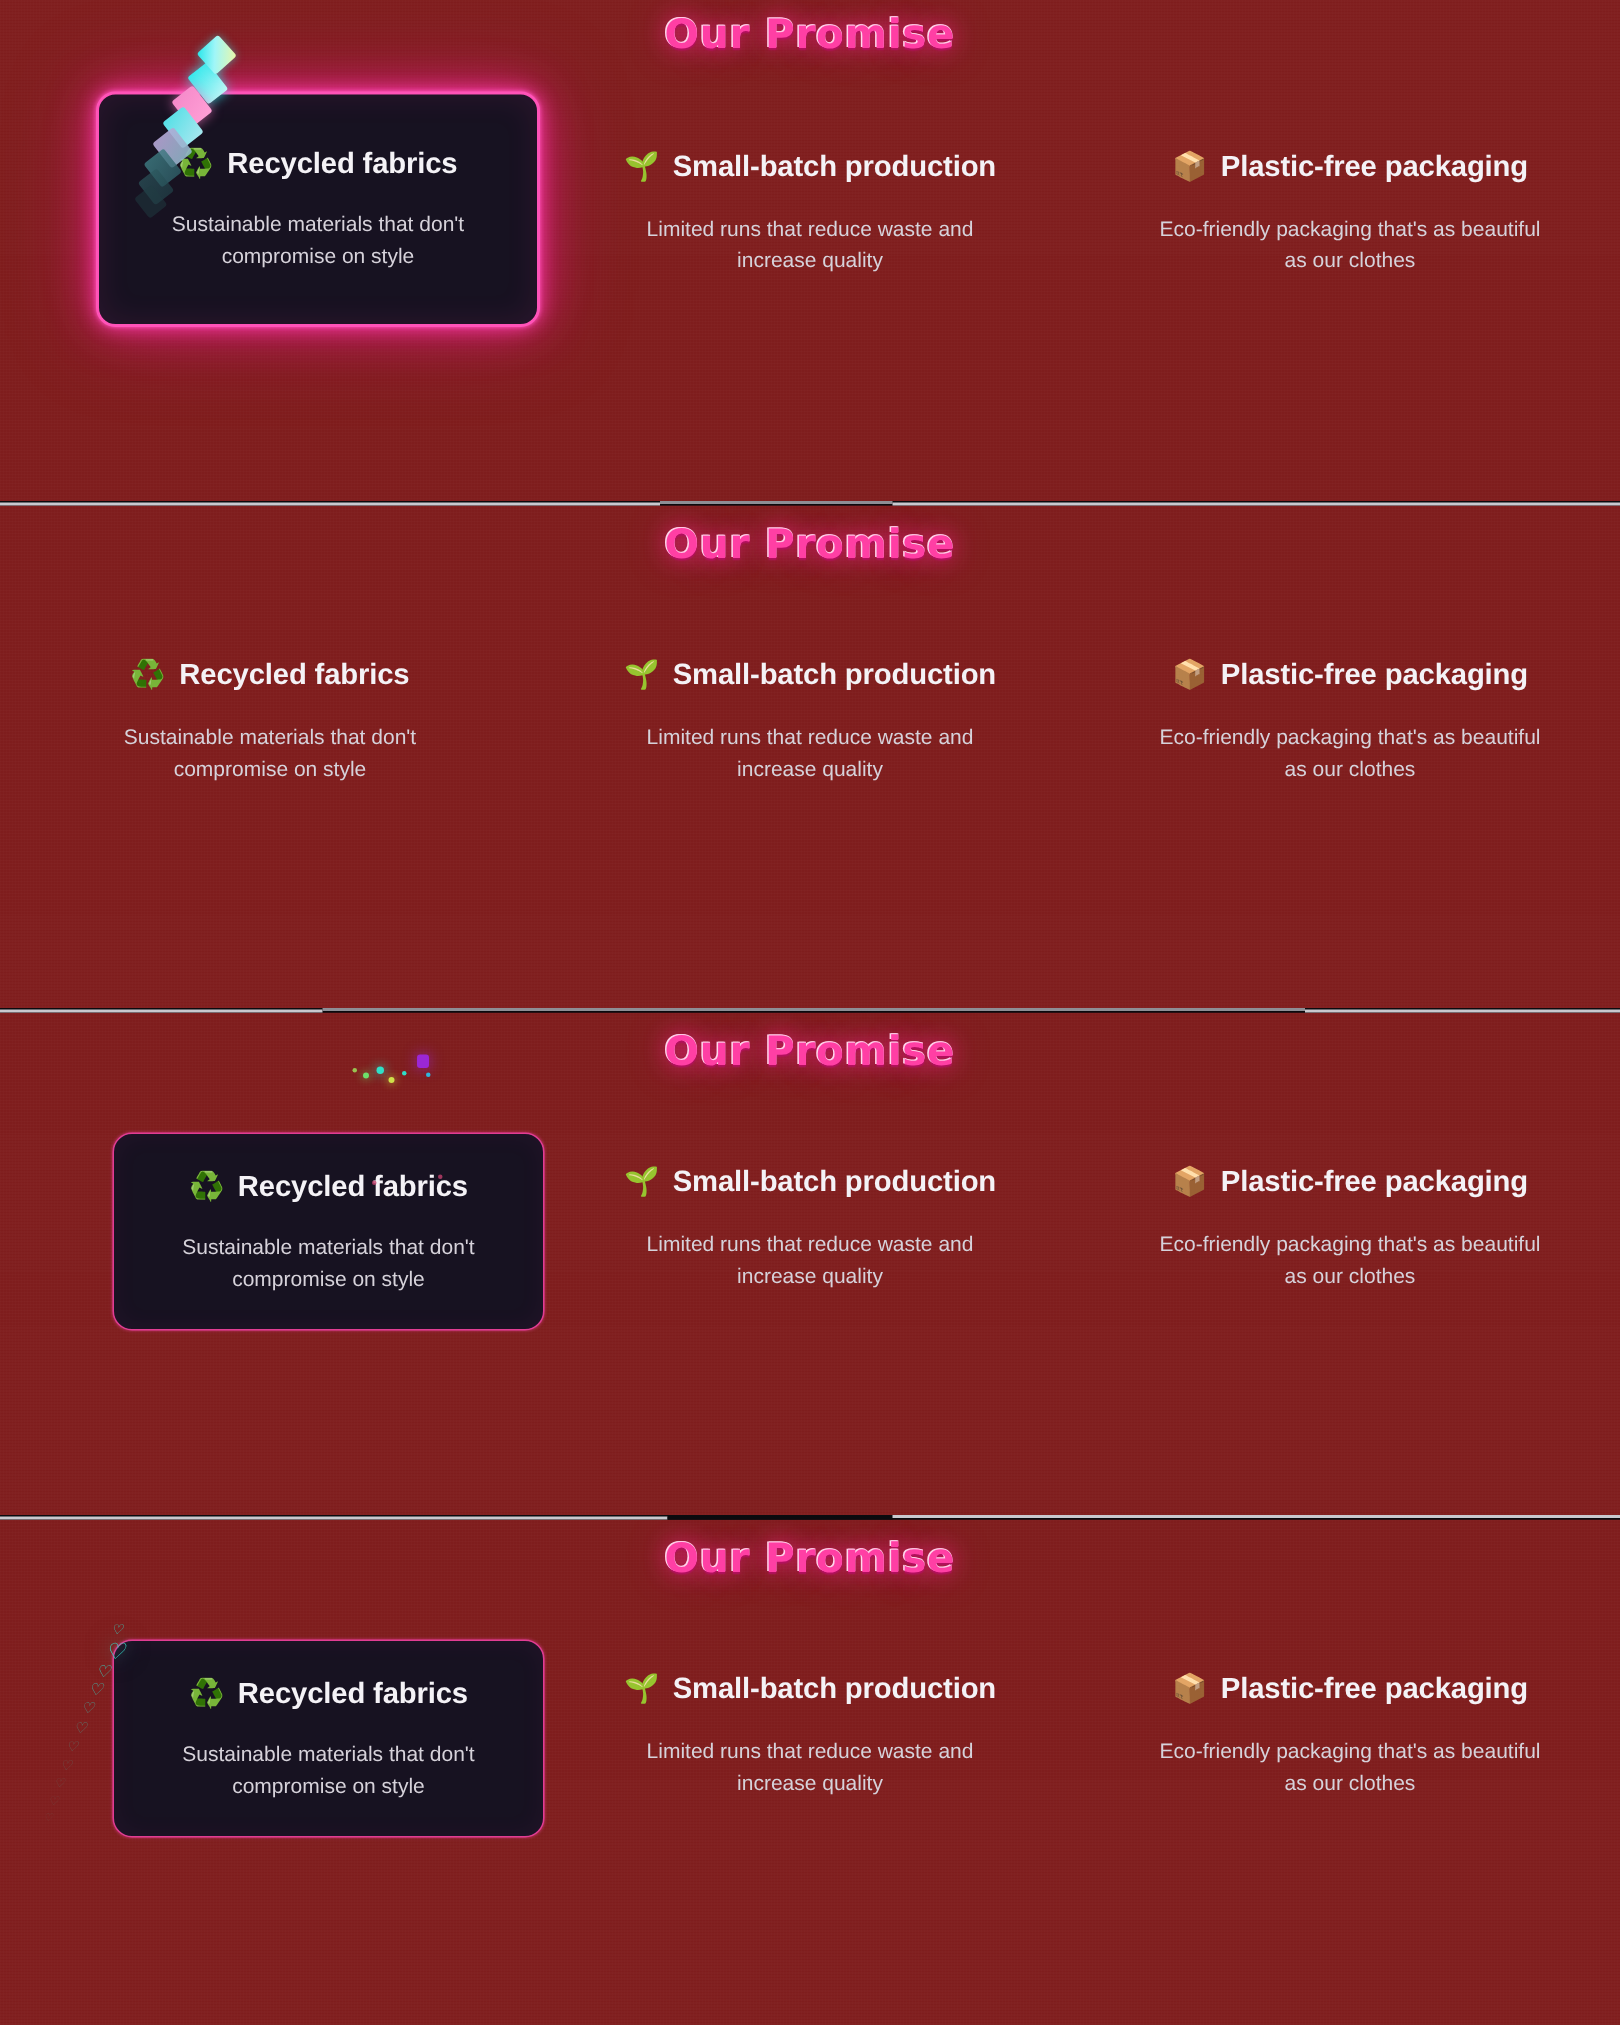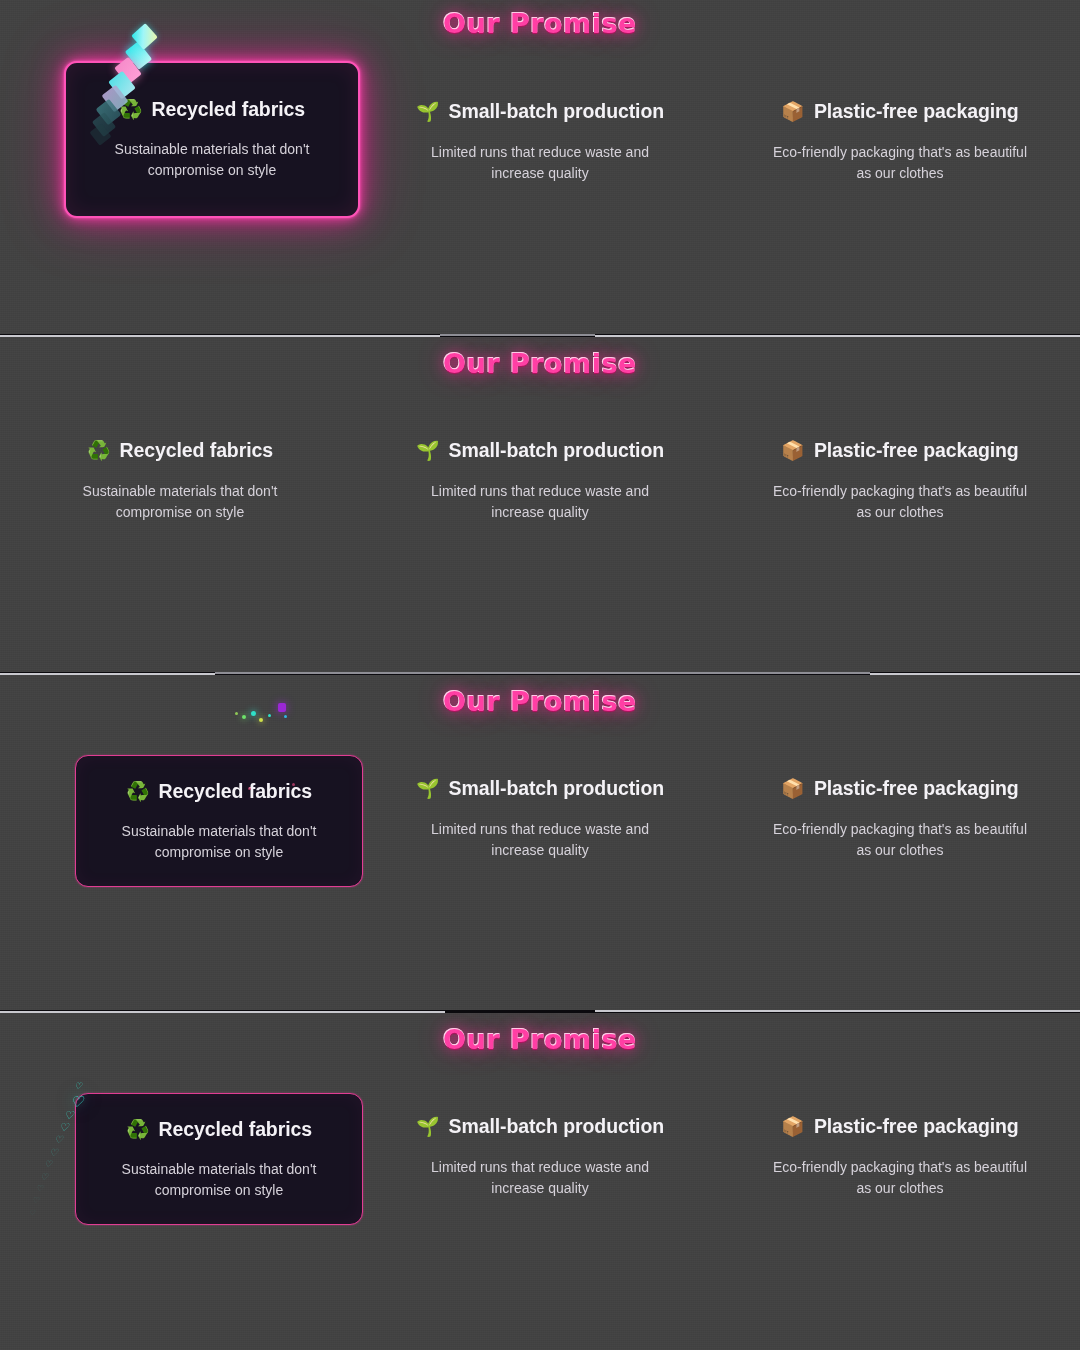--- a/index.html
+++ b/index.html
@@ -6,21 +6,21 @@
   html, body {
     width:1080px; height:1350px;
     background:#0c0a10;
     font-family:"Liberation Sans", sans-serif;
     overflow:hidden;
   }
   #stage { position:relative; width:1080px; height:1350px; }
 
   .panel {
     position:absolute; left:0; width:1080px;
-    background:#404040;
+    background:#7f1d1d;
     overflow:hidden;
   }
   
   .panel::after {
     content:""; position:absolute; inset:0; pointer-events:none;
     background-image:
       repeating-linear-gradient(0deg, rgba(255,255,255,.014) 0 1px, rgba(0,0,0,0) 1px 2px),
       repeating-linear-gradient(90deg, rgba(255,255,255,.012) 0 1px, rgba(0,0,0,0) 1px 2px);
   }
 

